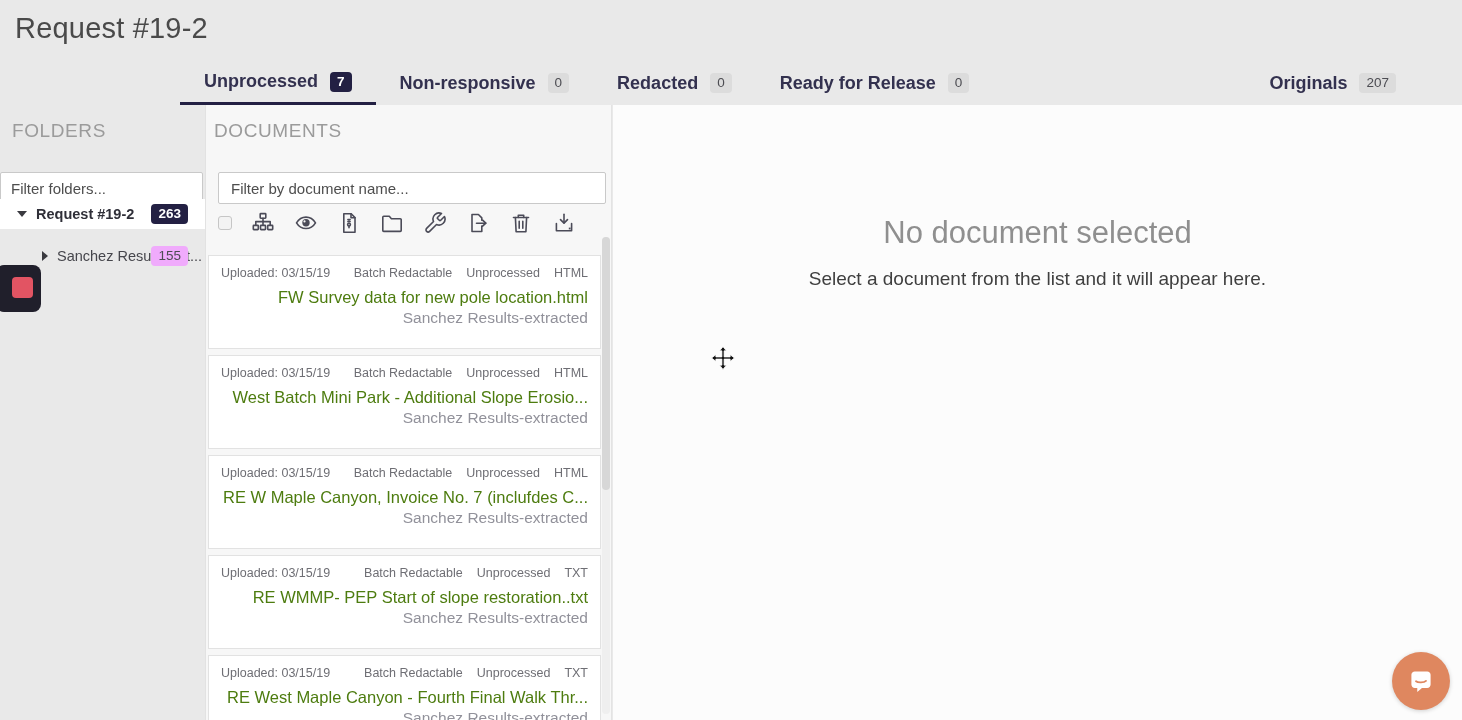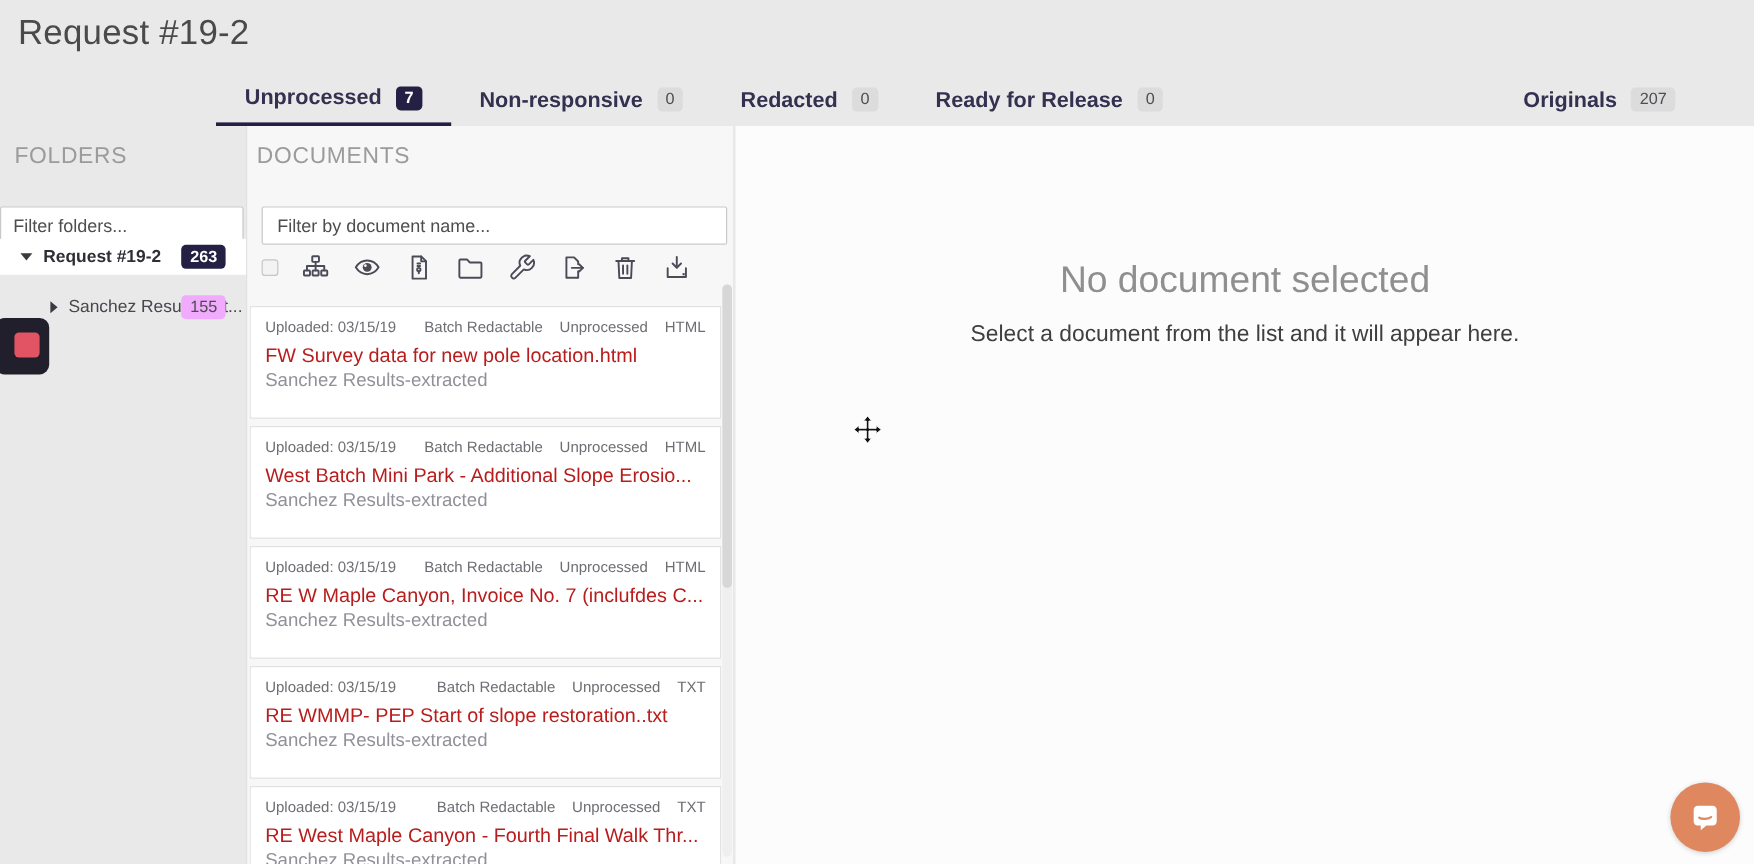--- a/index.html
+++ b/index.html
@@ -95,33 +95,34 @@
   }
   .tool-btn {
     width:24px; height:24px; color:#4b4b58; cursor:pointer;
     display:flex; align-items:center; justify-content:center; flex:0 0 auto;
   }
   .tool-btn svg { width:24px; height:24px; stroke:currentColor; fill:none;
     stroke-width:1.6; stroke-linecap:round; stroke-linejoin:round; }
   .doc-list {
     position:absolute; left:2px; right:10px; top:150px; bottom:0;
     overflow:hidden;
+    text-align:right;
   }
   .doc-card {
     background:#fff; border:1px solid #e2e2e2;
     height:94px; margin:0 0 6px 0; padding:10px 12px; cursor:pointer;
   }
   .doc-card + .doc-card { margin-top:6px; }
   .card-meta {
     display:flex; justify-content:space-between; align-items:baseline;
     font-size:12.5px; color:#6e6e74;
   }
   .card-tags { display:flex; gap:14px; }
   .card-title {
-    margin-top:8px; font-size:16.5px; color:#b91c1c;
+    margin-top:8px; font-size:16.5px; color:#4d7c0f;
     white-space:nowrap; overflow:hidden;
   }
   .card-subtitle { margin-top:2px; font-size:15.5px; color:#91919a; }
   .doc-scroll-track {
     position:absolute; right:1px; top:132px; bottom:6px; width:8px;
     background:#efefef; border-radius:4px;
   }
   .doc-scroll-thumb {
     position:absolute; right:0; top:0; width:8px; height:253px;
     background:#d7d7d7; border-radius:4px; cursor:grab;

